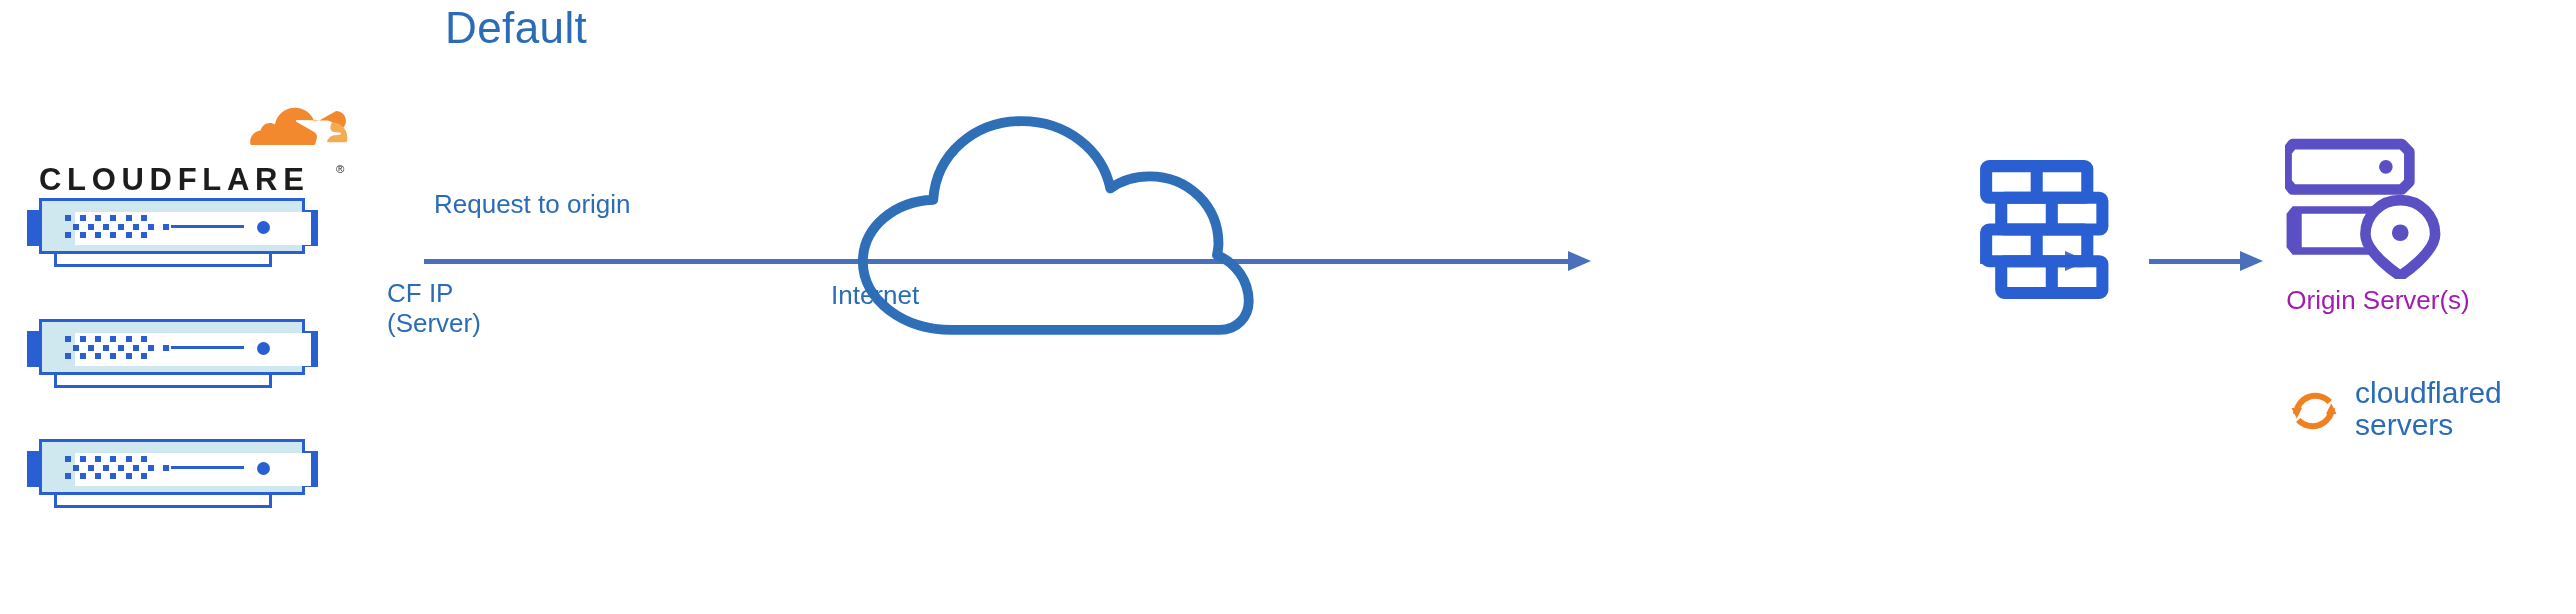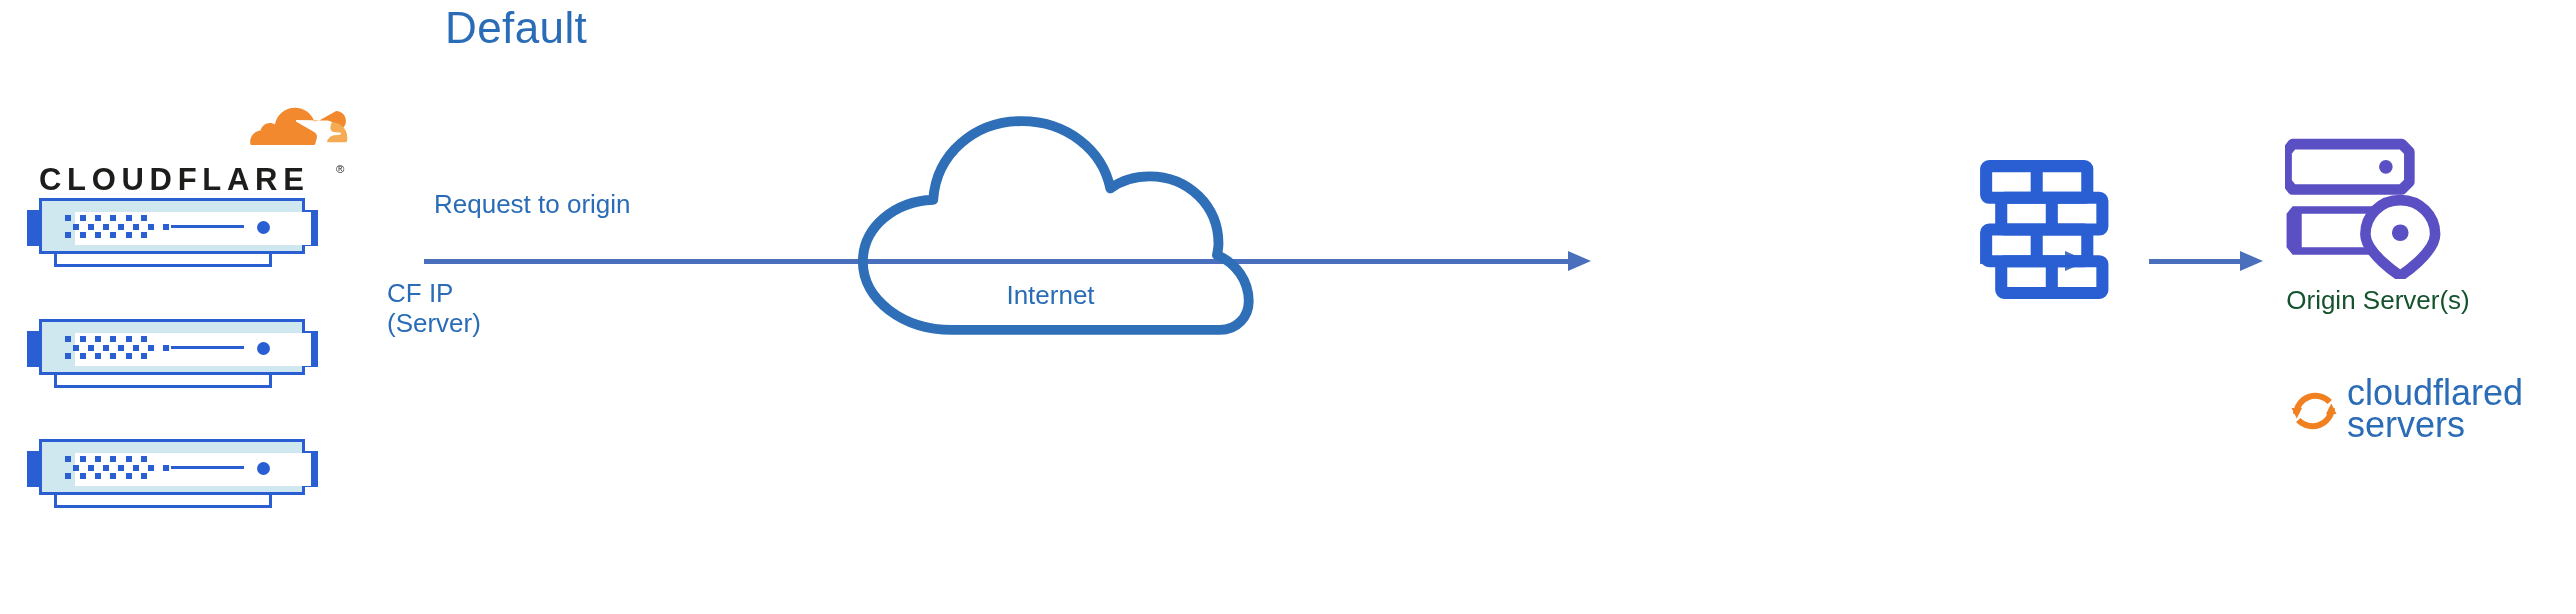--- a/index.html
+++ b/index.html
@@ -71,21 +71,21 @@
   #flow-arrow-main .head{
     position:absolute;left:1144px;top:-5.3px;width:0;height:0;
     border-top:10.6px solid transparent;border-bottom:10.6px solid transparent;
     border-left:23px solid #4a70bd;
   }
 
   
   #internet-cloud{ left:831px; top:112px; width:439px; height:257px; }
   #internet-cloud .cloud-svg{position:absolute;left:0;top:0;}
   #internet-cloud .cloud-label{
-    position:absolute;left:0;top:168px;width:439px;text-align:center;
+    position:absolute;left:0;top:168px;width:439px;text-align:left;
     font-size:26px;color:#2b6cb7;
   }
 
   
   #cpe-node{ left:1650px; top:159px; width:318px; height:242px; }
   #cpe-node .icon{position:absolute;left:85px;top:0;width:151px;height:151px;}
   #cpe-node .label{
     position:absolute;left:0;top:160px;width:318px;text-align:center;
     font-size:26px;color:#2b6cb7;line-height:32px;
   }
@@ -114,29 +114,29 @@
     position:absolute;left:91px;top:-5.3px;width:0;height:0;
     border-top:10.6px solid transparent;border-bottom:10.6px solid transparent;
     border-left:23px solid #4a70bd;
   }
 
   
   #origin-node{ left:2285px; top:135px; width:291px; height:227px;}
   #origin-node .icon{position:absolute;left:0px;top:0;width:182px;height:144px;}
   #origin-node .label{
     position:absolute;left:-32px;top:150px;width:250px;text-align:center;
-    font-size:26px;color:#14532d;white-space:nowrap;
+    font-size:26px;color:#a21caf;white-space:nowrap;
   }
 
   
   #cloudflared-note{ left:2287px; top:378px; width:289px; height:114px;}
   #cloudflared-note .sync{position:absolute;left:0px;top:6px;width:54px;height:54px;}
   #cloudflared-note .txt{
-    position:absolute;left:60px;top:-1.5px;width:219px;
-    font-size:36px;color:#2b6cb7;line-height:32px;
+    position:absolute;left:68px;top:-1.5px;width:219px;
+    font-size:30px;color:#2b6cb7;line-height:32px;
   }
 </style>
 </head>
 <body>
 
 <div class="stage">
 
   <div class="abs" id="diagram-title">Default</div>
 
   <div class="abs" id="cf-logo">

